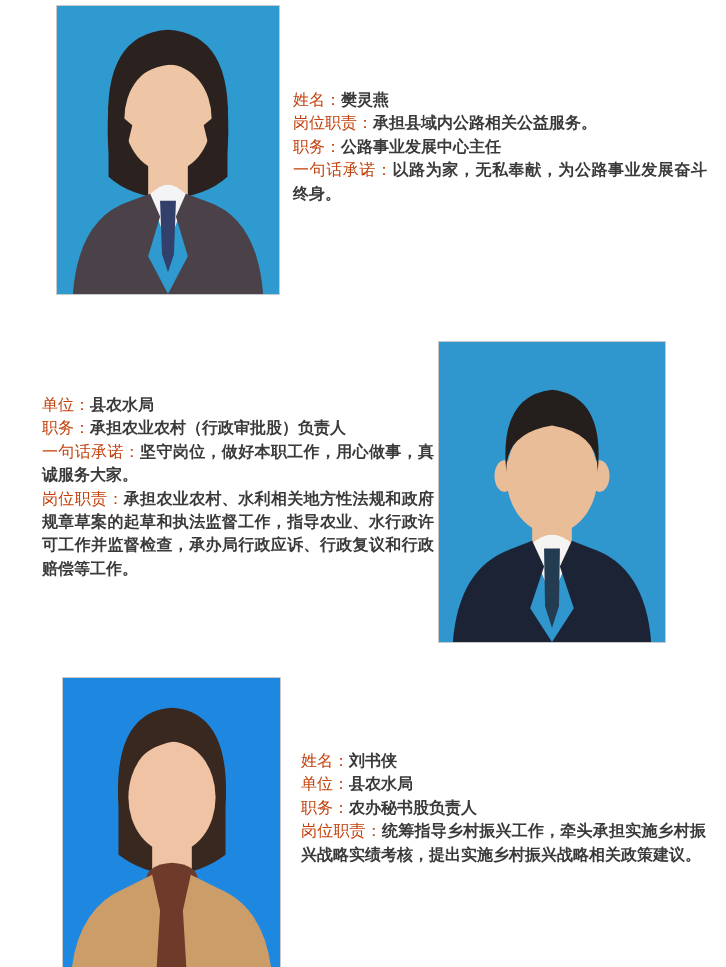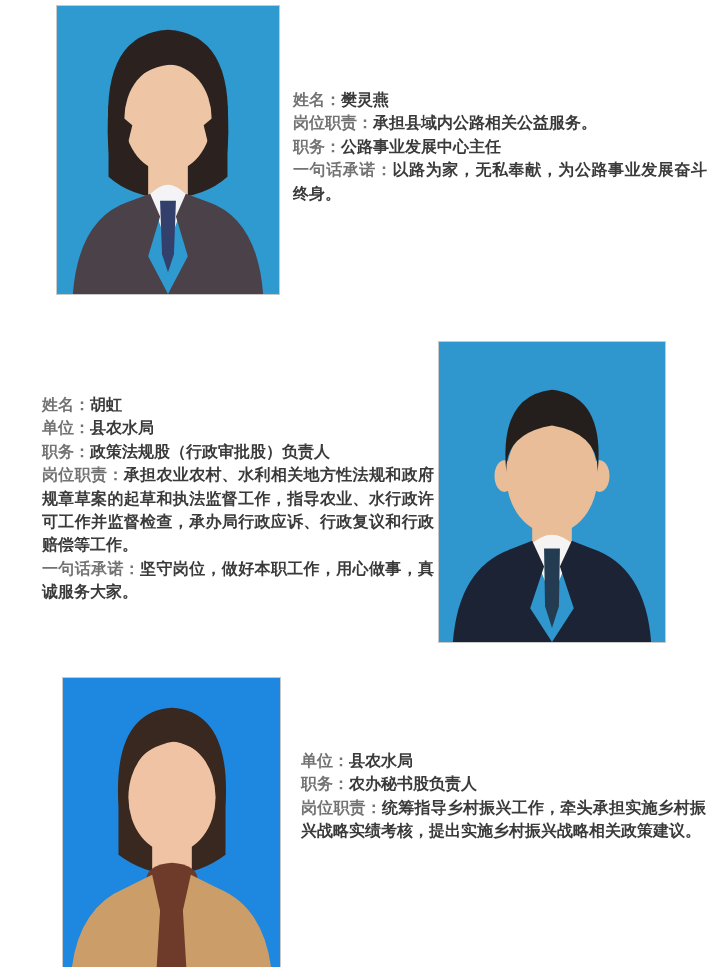--- a/index.html
+++ b/index.html
@@ -28,21 +28,21 @@
     position: absolute;
     color: #3a3a3a;
     font-size: 16px;
     line-height: 23.4px;
     text-align: justify;
   }
   #text-1 { left: 293px; top: 88px;  width: 414px; }
   #text-2 { left: 42px;  top: 393px; width: 392px; }
   #text-3 { left: 301px; top: 749px; width: 405px; }
   .field { margin: 0; }
-  .field .label { font-weight: bold; color: #737373; }
+  .field .label { font-weight: normal; color: #c2410c; }
   .field .value { font-weight: bold; }
 </style>
 </head>
 <body>
 
 <div id="canvas">
 
   <div class="photo" id="photo-1">
     <svg viewBox="0 0 224 290" preserveAspectRatio="none">
       <rect x="0" y="0" width="224" height="290" fill="#2f9ad0"></rect>
@@ -68,33 +68,30 @@
     <div class="field">
       <span class="label">职务：</span><span class="value">公路事业发展中心主任</span>
     </div>
     <div class="field">
       <span class="label">一句话承诺：</span><span class="value">以路为家，无私奉献，为公路事业发展奋斗终身。</span>
     </div>
   </div>
 
   <div class="textblock" id="text-2">
     <div class="field">
-      <span class="label">姓名：</span><span class="value">胡虹</span>
-    </div>
-    <div class="field">
       <span class="label">单位：</span><span class="value">县农水局</span>
     </div>
     <div class="field">
-      <span class="label">职务：</span><span class="value">政策法规股（行政审批股）负责人</span>
+      <span class="label">职务：</span><span class="value">承担农业农村（行政审批股）负责人</span>
+    </div>
+    <div class="field">
+      <span class="label">一句话承诺：</span><span class="value">坚守岗位，做好本职工作，用心做事，真诚服务大家。</span>
     </div>
     <div class="field">
       <span class="label">岗位职责：</span><span class="value">承担农业农村、水利相关地方性法规和政府规章草案的起草和执法监督工作，指导农业、水行政许可工作并监督检查，承办局行政应诉、行政复议和行政赔偿等工作。</span>
-    </div>
-    <div class="field">
-      <span class="label">一句话承诺：</span><span class="value">坚守岗位，做好本职工作，用心做事，真诚服务大家。</span>
     </div>
   </div>
 
   <div class="photo" id="photo-2">
     <svg viewBox="0 0 228 302" preserveAspectRatio="none">
       <rect x="0" y="0" width="228" height="302" fill="#2f96ce"></rect>
       <ellipse cx="66" cy="135" rx="10" ry="16" fill="#e9bd98"></ellipse>
       <ellipse cx="162" cy="135" rx="10" ry="16" fill="#e9bd98"></ellipse>
       <rect x="94" y="160" width="40" height="48" fill="#e9bd98"></rect>
       <ellipse cx="114" cy="135" rx="46" ry="58" fill="#e9bd98"></ellipse>
@@ -113,20 +110,23 @@
       <ellipse cx="110" cy="120" rx="44" ry="56" fill="#efc3a4"></ellipse>
       <path d="M64,118 Q58,42 110,38 Q162,42 156,118 Q154,72 112,64 Q66,72 64,118 Z" fill="#39281f"></path>
       <path d="M84,300 L84,204 Q84,188 110,186 Q136,188 136,204 L136,300 Z" fill="#6e3a2a"></path>
       <path d="M8,300 Q14,232 62,212 L90,198 L98,234 L94,300 Z" fill="#cb9d69"></path>
       <path d="M211,300 Q205,232 157,212 L129,198 L121,234 L125,300 Z" fill="#cb9d69"></path>
     </svg>
   </div>
 
   <div class="textblock" id="text-3">
     <div class="field">
+      <span class="label">姓名：</span><span class="value">刘书侠</span>
+    </div>
+    <div class="field">
       <span class="label">单位：</span><span class="value">县农水局</span>
     </div>
     <div class="field">
       <span class="label">职务：</span><span class="value">农办秘书股负责人</span>
     </div>
     <div class="field">
       <span class="label">岗位职责：</span><span class="value">统筹指导乡村振兴工作，牵头承担实施乡村振兴战略实绩考核，提出实施乡村振兴战略相关政策建议。</span>
     </div>
   </div>
 

